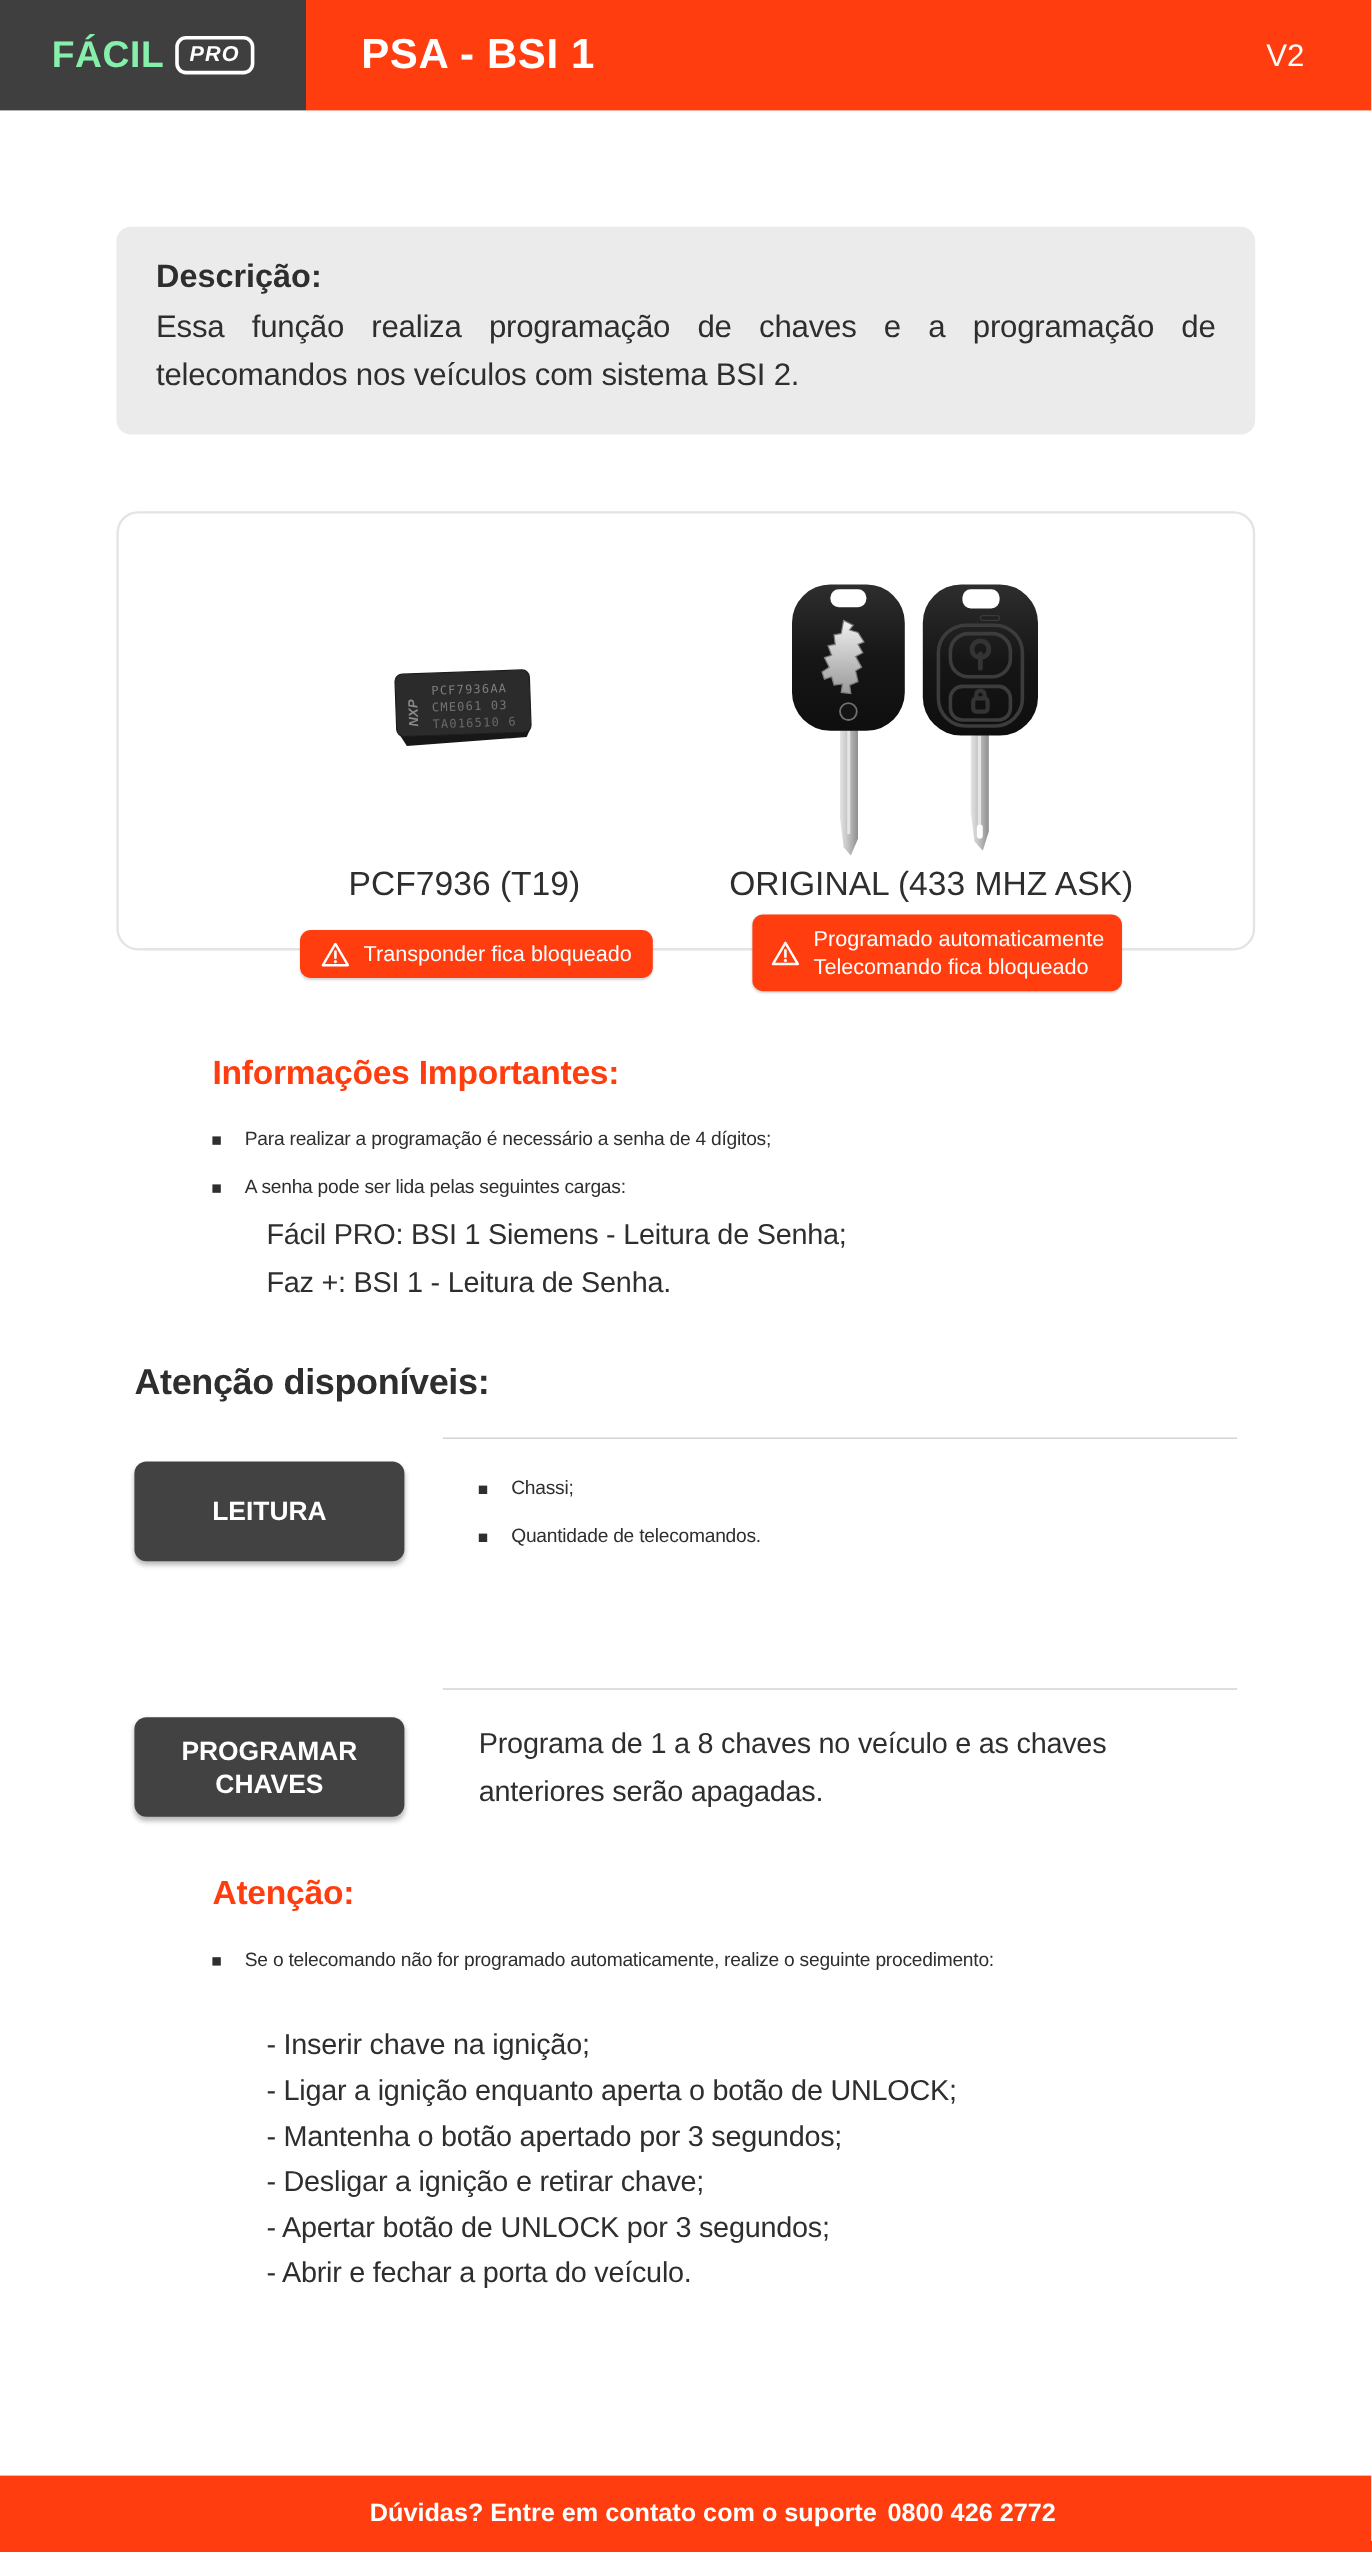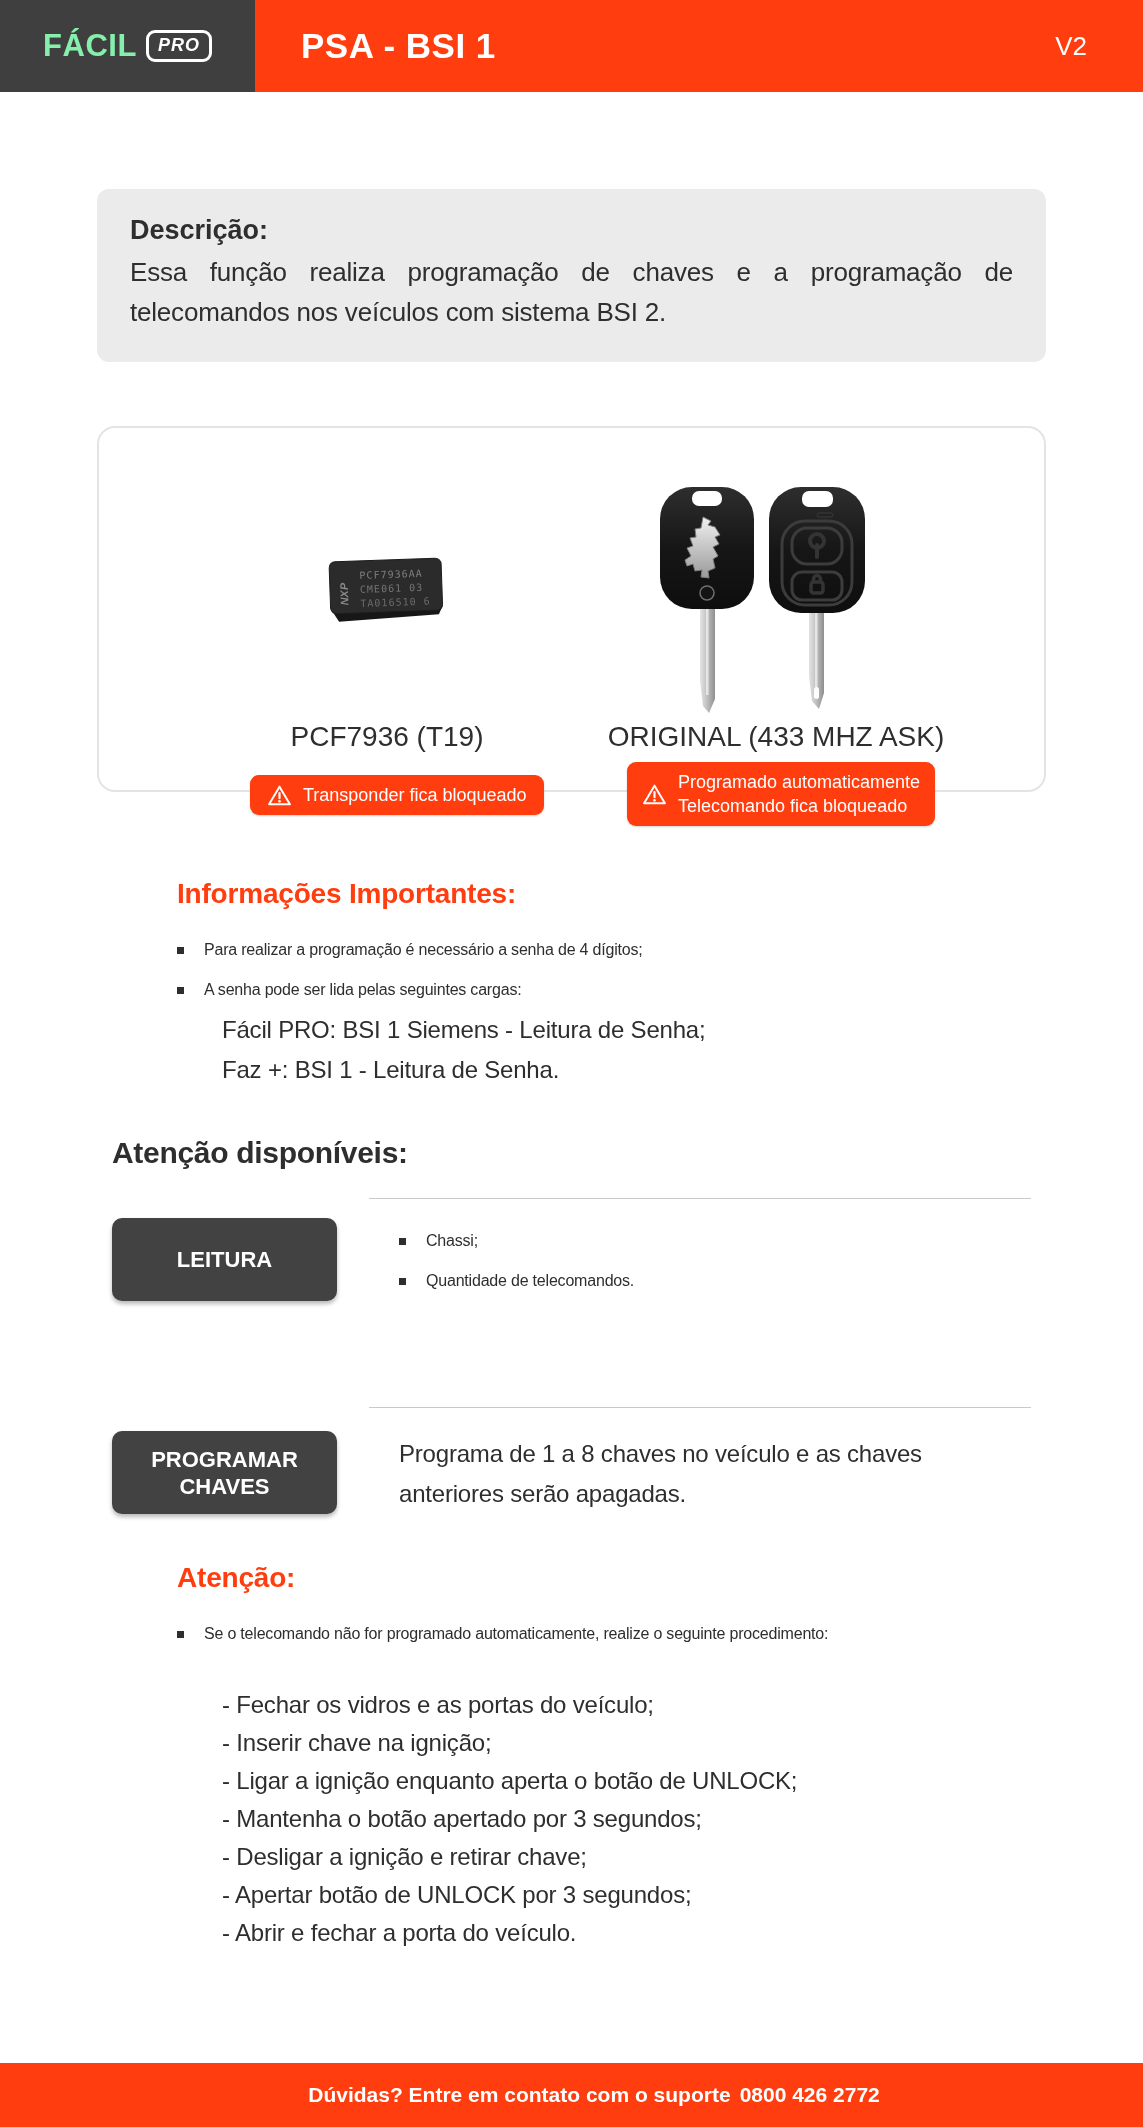--- a/index.html
+++ b/index.html
@@ -217,21 +217,20 @@
     </div>
   </section>
 
   <section class="attention">
     <h2 class="orange-heading">Atenção:</h2>
     <div class="bullet-row">
       <span class="bullet-square"></span>
       <span class="att-par">Se o telecomando não for programado automaticamente, realize o seguinte procedimento:</span>
     </div>
     <div class="steps">
-      <div class="step">- Fechar os vidros e as portas do veículo;</div>
       <div class="step">- Inserir chave na ignição;</div>
       <div class="step">- Ligar a ignição enquanto aperta o botão de UNLOCK;</div>
       <div class="step">- Mantenha o botão apertado por 3 segundos;</div>
       <div class="step">- Desligar a ignição e retirar chave;</div>
       <div class="step">- Apertar botão de UNLOCK por 3 segundos;</div>
       <div class="step">- Abrir e fechar a porta do veículo.</div>
     </div>
   </section>
 
   <footer class="footer">

